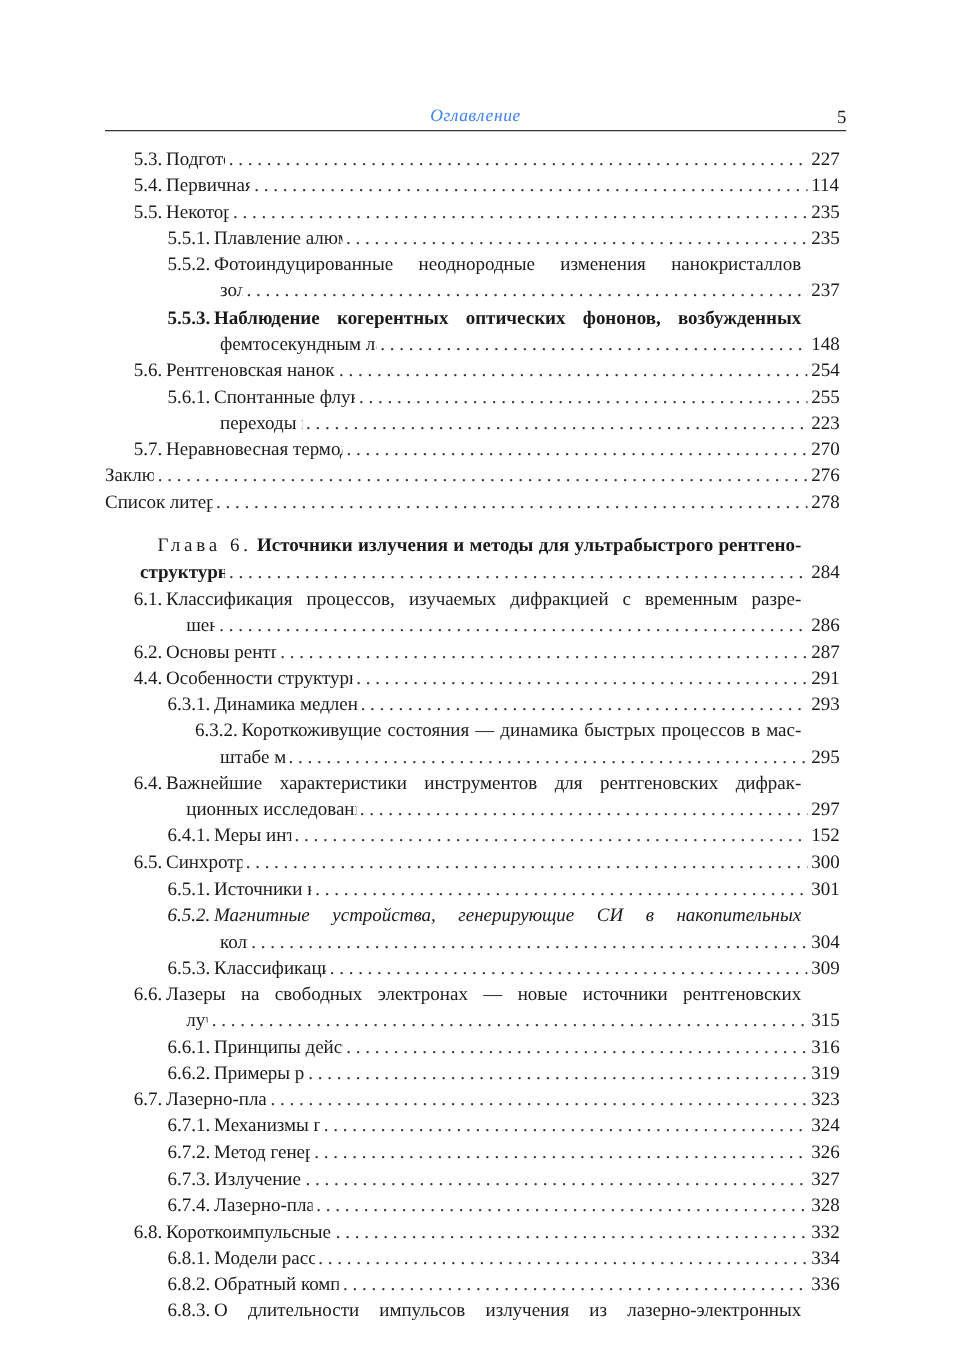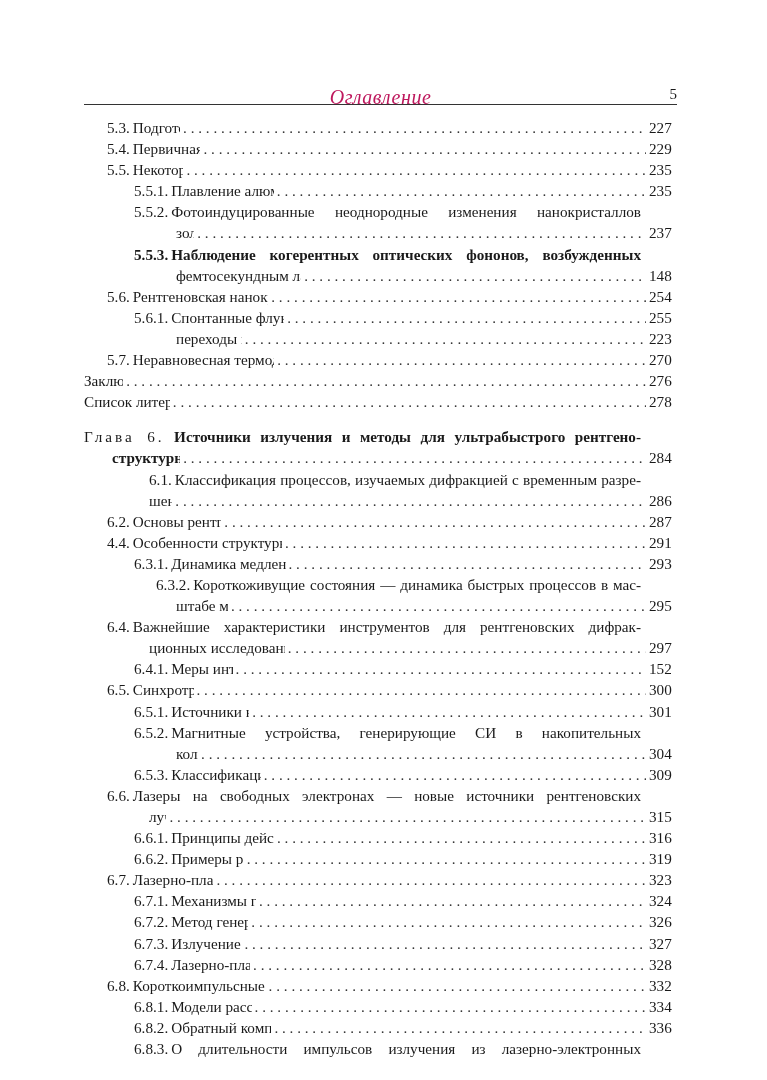--- a/index.html
+++ b/index.html
@@ -1,40 +1,40 @@
 <!DOCTYPE html>
 <html><head>
 <meta charset="utf-8">
 <style>
   html, body { margin: 0; padding: 0; background: #ffffff; }
   body { width: 767px; height: 1080px; position: relative; overflow: hidden;
          font-family: "Liberation Serif", "DejaVu Serif", serif; color: #1a1a1a; }
   .page { position: absolute; left: 84px; top: 0; width: 593px; }
   .running-head { position: absolute; top: 86px; left: 0; width: 593px; height: 18px; }
   .running-title { position: absolute; left: 0; width: 593px; text-align: center;
-                   font-style: italic; font-size: 20px; letter-spacing: 0.5px; color:#be185d; }
+                   font-style: italic; font-size: 14px; letter-spacing: 0.5px; color:#3b82f6; }
   .folio { position: absolute; right: 0; top: 0; font-size: 15px; }
   .rule { position: absolute; top: 104px; left: 0; width: 593px; height: 0;
           border-top: 1px solid #333; }
   .toc { position: absolute; top: 117px; left: 0; width: 593px; }
   .entry { position: relative; font-size: 15.2px; line-height: 21.1px; }
   .entry .line { display: flex; align-items: baseline; white-space: nowrap; }
   .entry .text { flex: 0 1 auto; overflow: hidden; }
   .entry .cont { white-space: normal; text-align: justify; text-align-last: justify; padding-right: 36px; }
   .entry .leader { flex: 1 1 auto; overflow: hidden; white-space: nowrap; letter-spacing: 4px;
                    color: #333; margin: 0 3px; }
   .entry .leader::before { content: ". . . . . . . . . . . . . . . . . . . . . . . . . . . . . . . . . . . . . . . . . . . . . . . . . . . . . . . . . . . . . . . . . . . . . . . . . . . . . . . . . . . . . . . . . . . . . . . . . . . . . . . . . . . . . . . . . . . . . . . . . . . . . . . . . . . . . . . ."; letter-spacing: 0; }
   .entry .page-num { flex: 0 0 auto; min-width: 28px; text-align: left; }
   .lvl-0 { padding-left: 0; }
   .lvl-1 { padding-left: 23px; }
   .lvl-2 { padding-left: 50px; }
   .lvl-1 .wrap2 { padding-left: 42px; }
   .lvl-2 .wrap2 { padding-left: 42px; }
   .chapter { margin-top: 14px; }
-  .chapter .spaced { letter-spacing: 3px; }
+  .chapter .spaced { letter-spacing: 3px; margin-left: 42px; }
   .chapter .bold { font-weight: bold; }
   .chapter .wrap2 { padding-left: 28px; }
 </style>
 </head>
 <body>
 
 <div class="page">
   <div class="running-head">
     <span class="running-title">Оглавление</span>
     <span class="folio">5</span>
@@ -45,21 +45,21 @@
         <div class="line">
           <span class="text"><span>5.3.</span> <span>Подготовка образцов</span></span>
           <span class="leader"></span>
           <span class="page-num">227</span>
         </div>
       </div>
       <div class="entry lvl-1">
         <div class="line">
           <span class="text"><span>5.4.</span> <span>Первичная обработка данных</span></span>
           <span class="leader"></span>
-          <span class="page-num">229</span>
+          <span class="page-num">114</span>
         </div>
       </div>
       <div class="entry lvl-1">
         <div class="line">
           <span class="text"><span>5.5.</span> <span>Некоторые результаты</span></span>
           <span class="leader"></span>
           <span class="page-num">235</span>
         </div>
       </div>
       <div class="entry lvl-2">
@@ -136,21 +136,21 @@
           <span class="text cont" style="flex: 1 1 auto;"><span class="spaced">Глава 6.</span>&nbsp;<span class="bold">Источники излучения и методы для ультрабыстрого рентгено-</span></span>
         </div>
         <div class="line wrap2">
           <span class="text"><span class="bold">структурного анализа</span></span>
           <span class="leader"></span>
           <span class="page-num">284</span>
         </div>
       </div>
       <div class="entry lvl-1">
         <div class="line">
-          <span class="text cont" style="flex: 1 1 auto; margin-left: 42px;"><span>6.1.</span> <span>Классификация процессов, изучаемых дифракцией с временным разре-</span></span>
+          <span class="text cont" style="flex: 1 1 auto;"><span>6.1.</span> <span>Классификация процессов, изучаемых дифракцией с временным разре-</span></span>
         </div>
         <div class="line wrap2">
           <span class="text"><span>шением</span></span>
           <span class="leader"></span>
           <span class="page-num">286</span>
         </div>
       </div>
       <div class="entry lvl-1">
         <div class="line">
           <span class="text"><span>6.2.</span> <span>Основы рентгеноструктурного анализа</span></span>
@@ -208,21 +208,21 @@
       </div>
       <div class="entry lvl-2">
         <div class="line">
           <span class="text"><span>6.5.1.</span> <span>Источники на базе накопительных колец</span></span>
           <span class="leader"></span>
           <span class="page-num">301</span>
         </div>
       </div>
       <div class="entry lvl-2">
         <div class="line">
-          <span class="text cont" style="flex: 1 1 auto;"><span>6.5.2.</span> <span>Магнитные устройства, генерирующие СИ в накопительных</span></span>
+          <span class="text cont" style="flex: 1 1 auto; font-style: italic;"><span>6.5.2.</span> <span>Магнитные устройства, генерирующие СИ в накопительных</span></span>
         </div>
         <div class="line wrap2">
           <span class="text"><span>кольцах</span></span>
           <span class="leader"></span>
           <span class="page-num">304</span>
         </div>
       </div>
       <div class="entry lvl-2">
         <div class="line">
           <span class="text"><span>6.5.3.</span> <span>Классификация источников СИ по поколениям</span></span>

